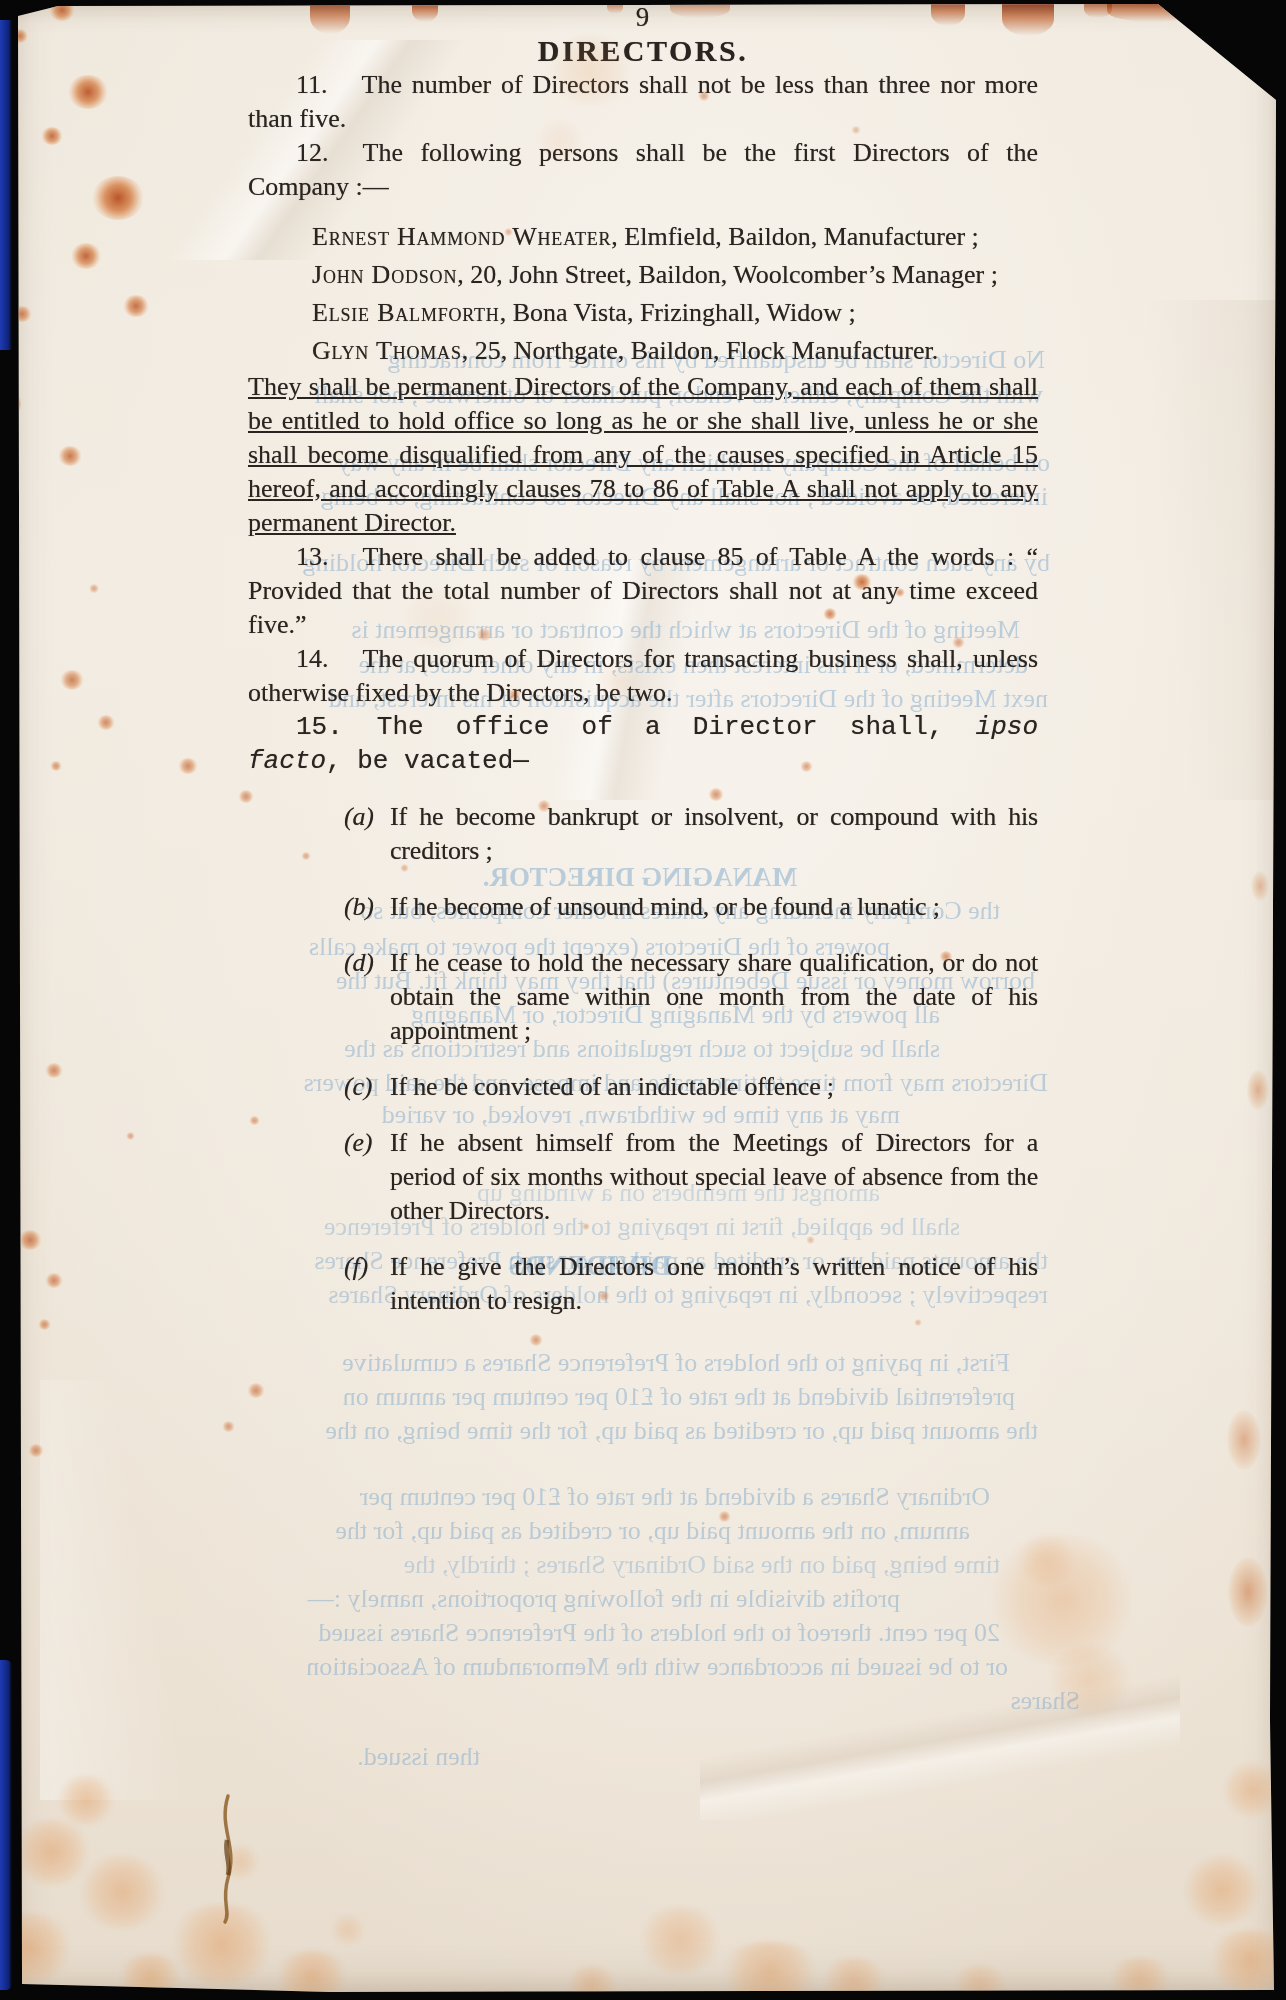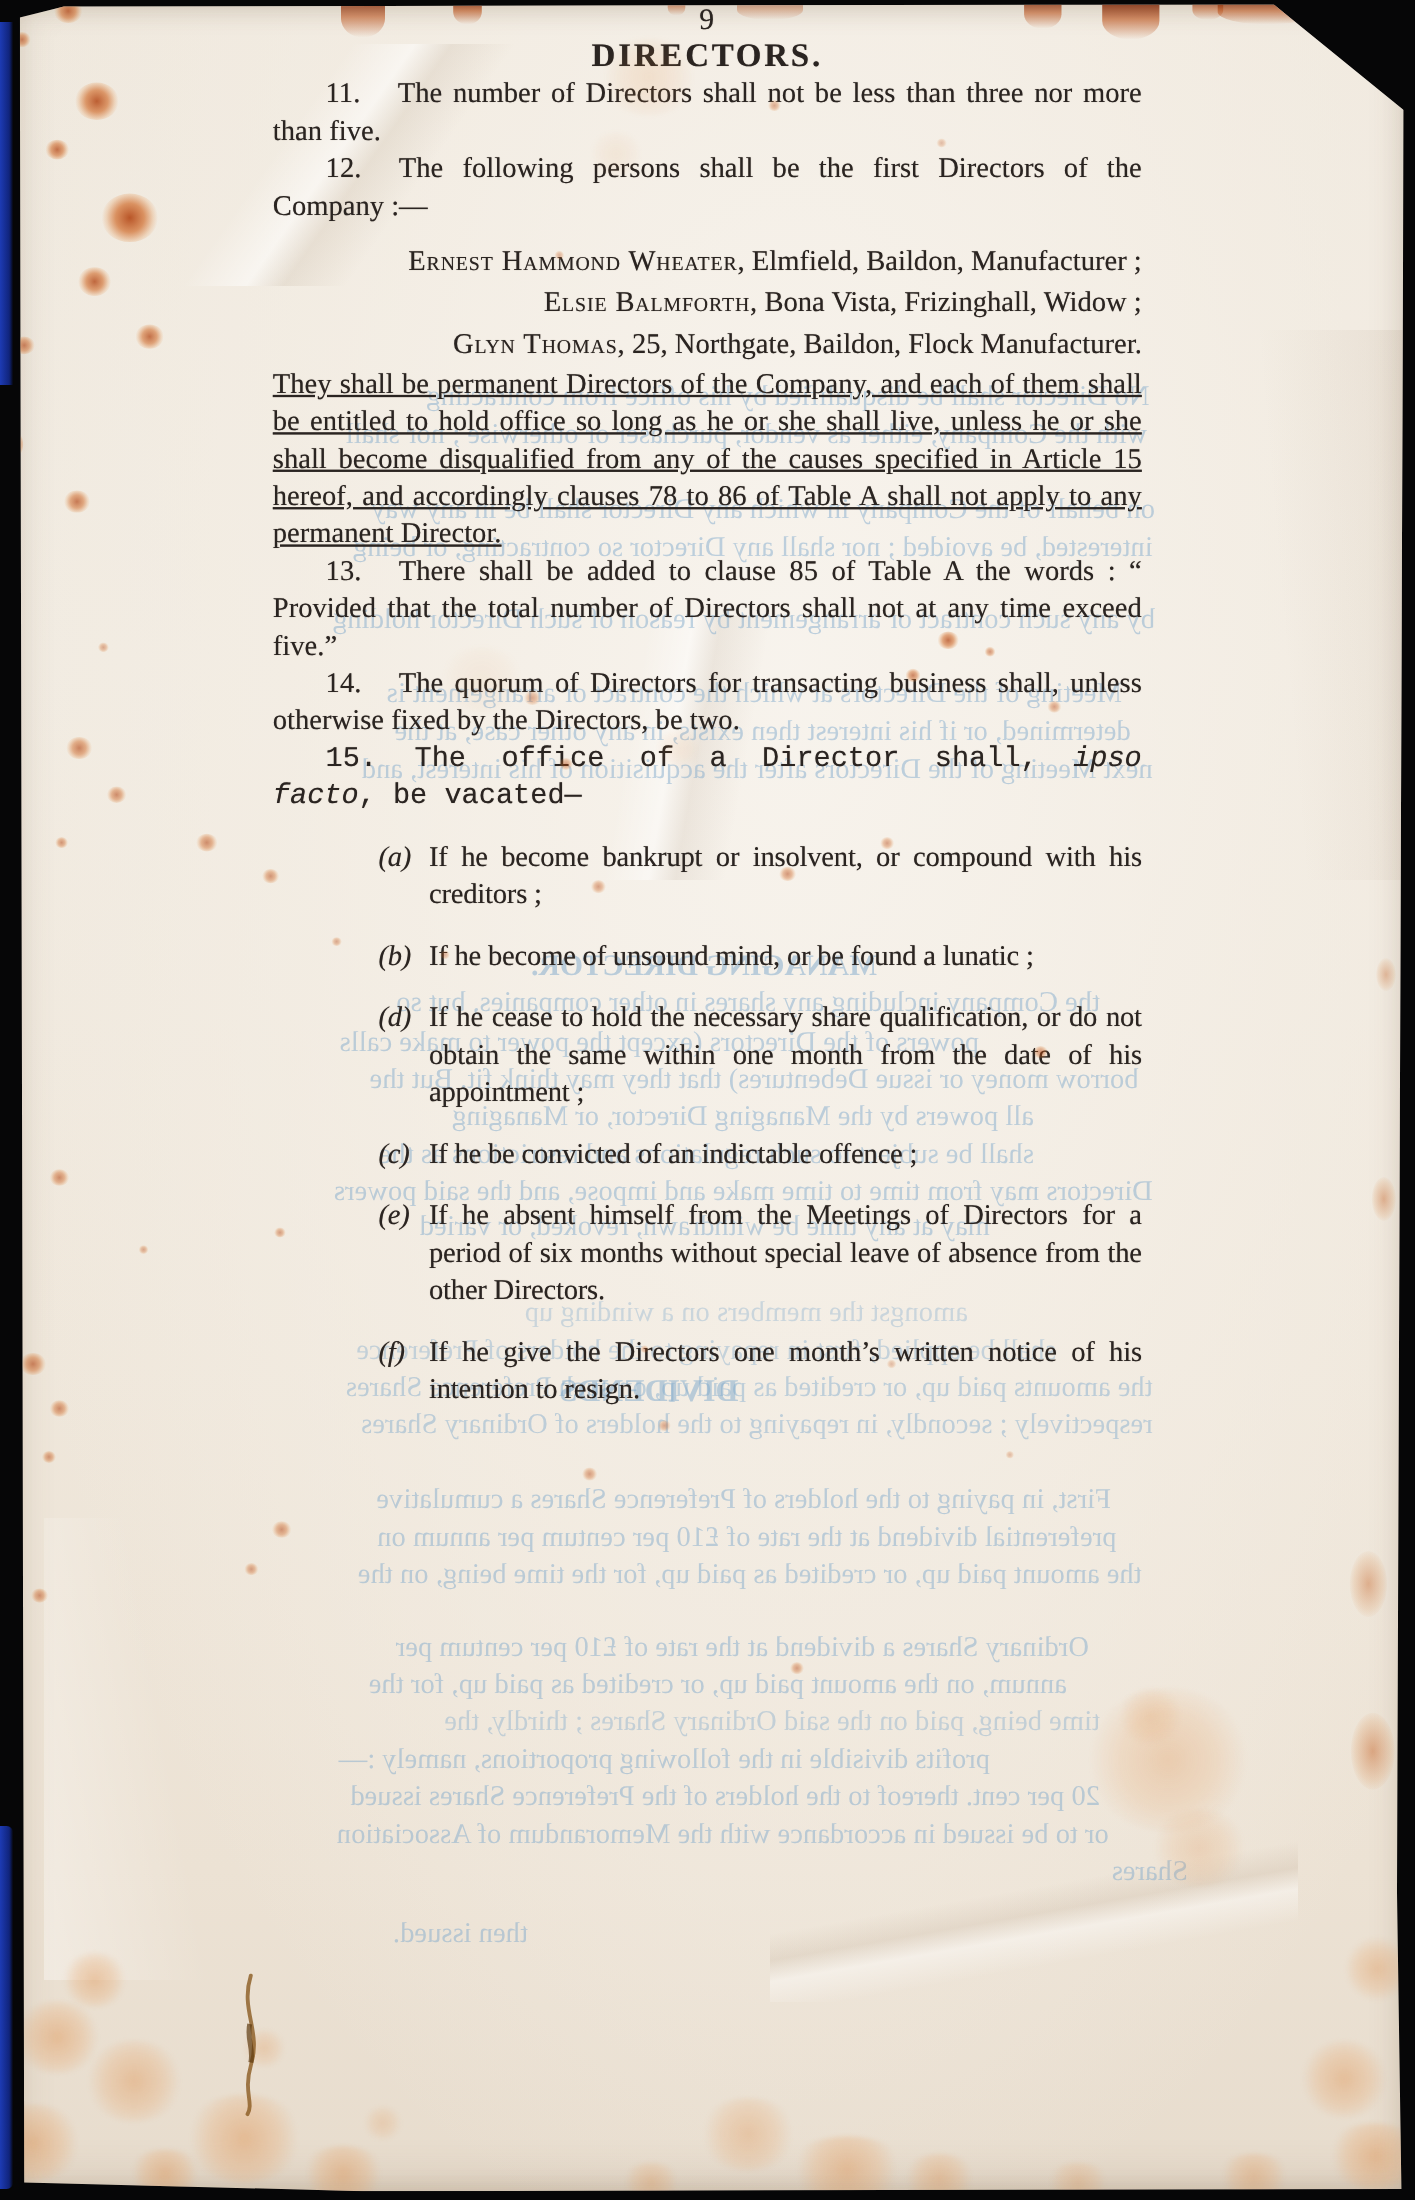--- a/index.html
+++ b/index.html
@@ -42,21 +42,21 @@
   .content{position:absolute;left:248px;top:0;width:790px;color:#2a2421;
       font-size:26px;line-height:34px;text-align:justify;
       text-shadow:0 0 .7px rgba(45,35,25,.55);}
   .content p{margin:0;}
   .pagenum{margin-top:272px;text-align:center;font-size:27px;letter-spacing:1px;}
   .heading{margin-top:28px;text-align:center;font-size:30px;font-weight:bold;letter-spacing:2.5px;}
   .clause{text-indent:48px;}
   .c11{margin-top:28px;} .c12{margin-top:28px;}
   .c13{margin-top:40px;} .c14{margin-top:26px;} .c15{margin-top:30px;font-family:Liberation Mono, monospace;}
   .cnum{margin-right:34px;}
-  .names{margin:14px 0 0 64px;padding:0;list-style:none;line-height:38px;text-align:right;}
+  .names{margin:14px 0 0 64px;padding:0;list-style:none;line-height:38px;text-align:left;}
   .sc{font-variant:small-caps;letter-spacing:.8px;}
   .perm{margin-top:0;text-decoration:underline;}
   .items{margin:16px 0 0 0;padding-left:142px;list-style:none;}
   .items li{margin-top:22px;text-indent:-46px;letter-spacing:-.2px;}
   .items li .marker{display:inline-block;width:46px;text-indent:0;font-style:italic;}
   .it{font-style:italic;}
   .fiber{position:absolute;left:0;top:0;pointer-events:none;}
 </style>
 </head>
 <body>
@@ -110,20 +110,21 @@
     <div class="content">
       <p class="pagenum">9</p>
       <p class="heading">DIRECTORS.</p>
 
       <p class="clause c11"><span class="cnum">11.</span><span>The number of Directors shall not be less than three nor more than five.</span></p>
 
       <p class="clause c12"><span class="cnum">12.</span><span>The following persons shall be the first Directors of the Company :—</span></p>
 
       <ul class="names">
         <li><span class="sc">Ernest Hammond Wheater</span><span>, Elmfield, Baildon, Manufacturer ;</span></li>
+        <li><span class="sc">John Dodson</span><span>, 20, John Street, Baildon, Woolcomber’s Manager ;</span></li>
         <li><span class="sc">Elsie Balmforth</span><span>, Bona Vista, Frizinghall, Widow ;</span></li>
         <li><span class="sc">Glyn Thomas</span><span>, 25, Northgate, Baildon, Flock Manufacturer.</span></li>
       </ul>
 
       <p class="perm">They shall be permanent Directors of the Company, and each of them shall be entitled to hold office so long as he or she shall live, unless he or she shall become disqualified from any of the causes specified in Article 15 hereof, and accordingly clauses 78 to 86 of Table A shall not apply to any permanent Director.</p>
 
       <p class="clause c13"><span class="cnum">13.</span><span>There shall be added to clause 85 of Table A the words : “ Provided that the total number of Directors shall not at any time exceed five.”</span></p>
 
       <p class="clause c14"><span class="cnum">14.</span><span>The quorum of Directors for transacting business shall, unless otherwise fixed by the Directors, be two.</span></p>
 

